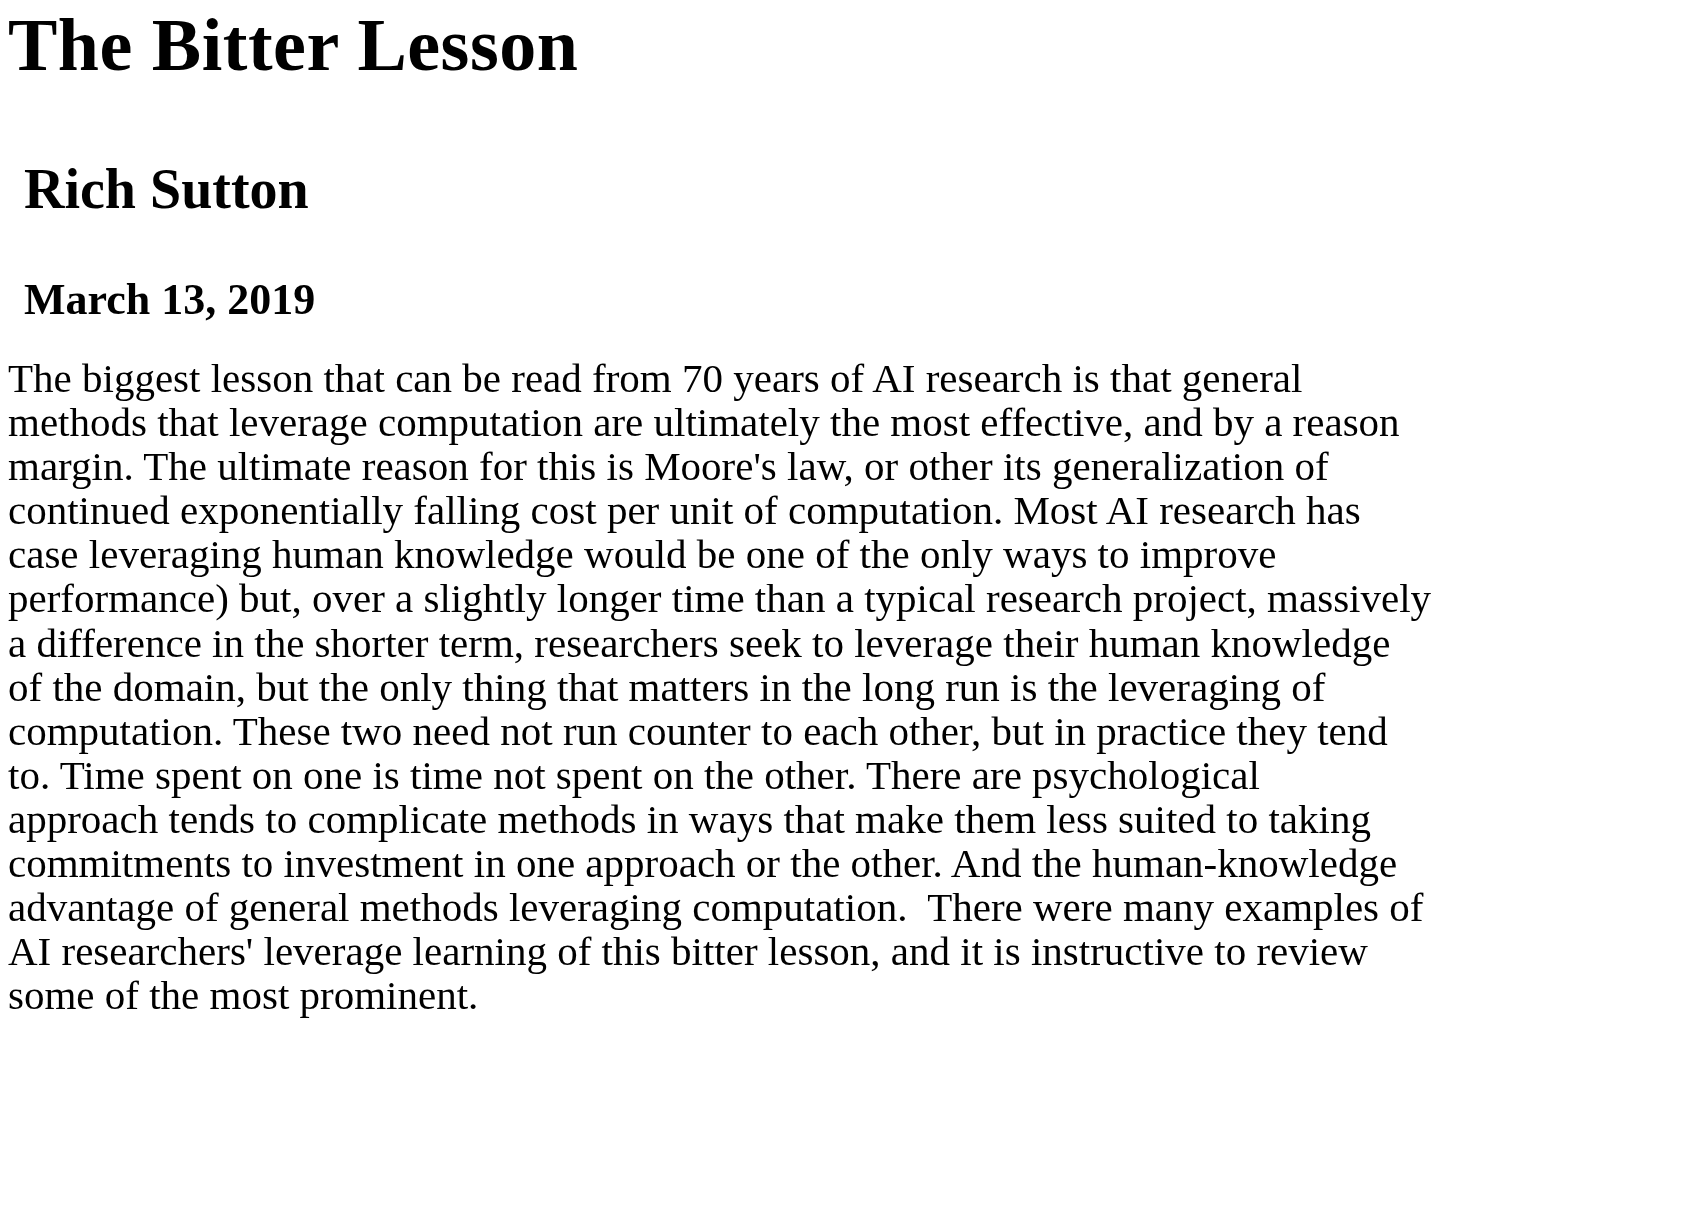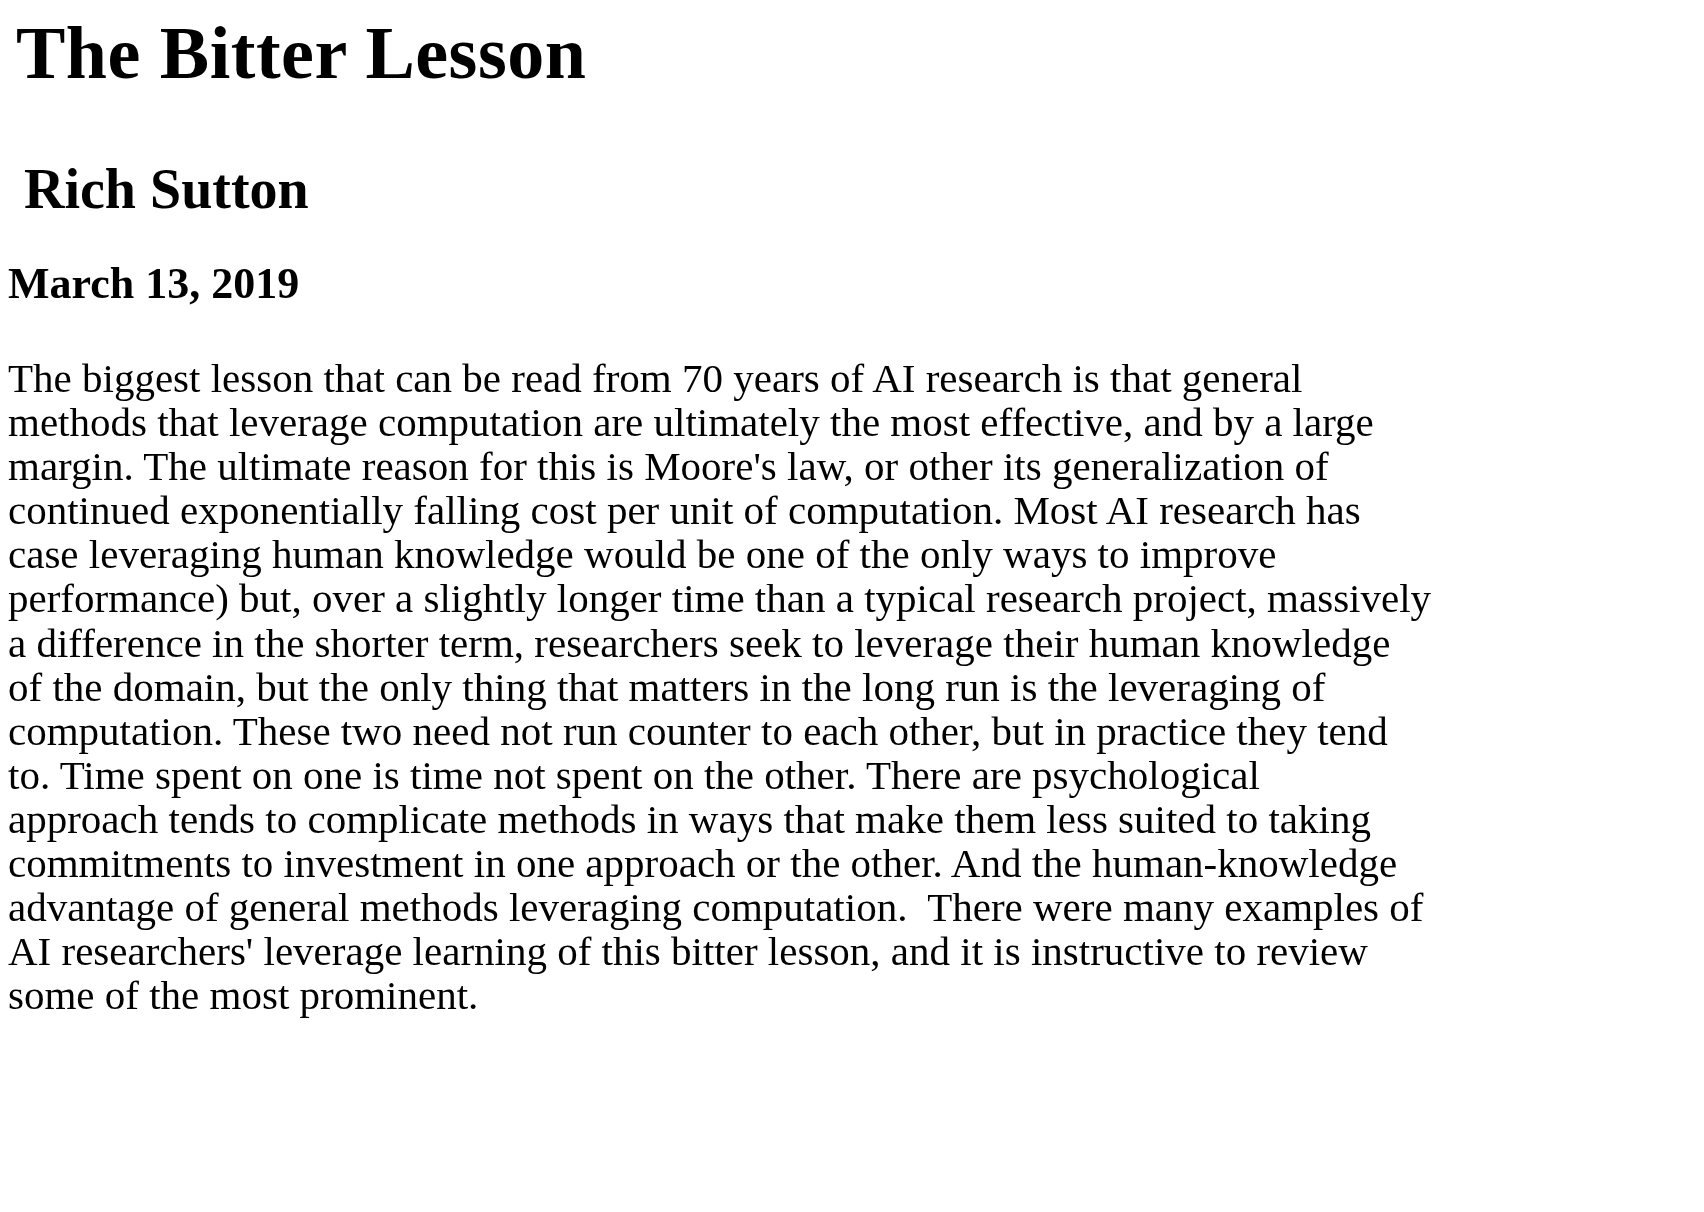--- a/index.html
+++ b/index.html
@@ -16,42 +16,42 @@
     }
     .page {
       position: relative;
       width: 1704px;
       height: 1212px;
     }
     .title {
       position: absolute;
       left: 8px;
       top: 0px;
-      margin: 8px;
+      margin: 0;
       font-size: 74px;
       font-weight: bold;
       line-height: 90px;
       letter-spacing: 0.5px;
       white-space: nowrap;
     }
     .author {
       position: absolute;
       left: 8px;
       top: 138px;
       margin: 16px;
       font-size: 56px;
       font-weight: bold;
       line-height: 70px;
       white-space: nowrap;
     }
     .date {
       position: absolute;
       left: 8px;
       top: 256px;
-      margin: 0;
+      margin: 16px;
       font-size: 44px;
       font-weight: bold;
       line-height: 56px;
       white-space: nowrap;
     }
     .body-text {
       position: absolute;
       left: 8px;
       top: 356px;
       margin: 0;
@@ -66,21 +66,21 @@
   </style>
 </head>
 <body>
 
 <div class="page">
   <h1 class="title">The Bitter Lesson</h1>
   <h2 class="author">Rich Sutton</h2>
   <h3 class="date">March 13, 2019</h3>
   <p class="body-text">
     <span class="line">The biggest lesson that can be read from 70 years of AI research is that general</span>
-    <span class="line">methods that leverage computation are ultimately the most effective, and by a large</span>
+    <span class="line">methods that leverage computation are ultimately the most effective, and by a reason</span>
     <span class="line">margin. The ultimate reason for this is Moore's law, or other its generalization of</span>
     <span class="line">continued exponentially falling cost per unit of computation. Most AI research has</span>
     <span class="line">case leveraging human knowledge would be one of the only ways to improve</span>
     <span class="line">performance) but, over a slightly longer time than a typical research project, massively</span>
     <span class="line">a difference in the shorter term, researchers seek to leverage their human knowledge</span>
     <span class="line">of the domain, but the only thing that matters in the long run is the leveraging of</span>
     <span class="line">computation. These two need not run counter to each other, but in practice they tend</span>
     <span class="line">to. Time spent on one is time not spent on the other. There are psychological</span>
     <span class="line">approach tends to complicate methods in ways that make them less suited to taking</span>
     <span class="line">commitments to investment in one approach or the other. And the human-knowledge</span>

